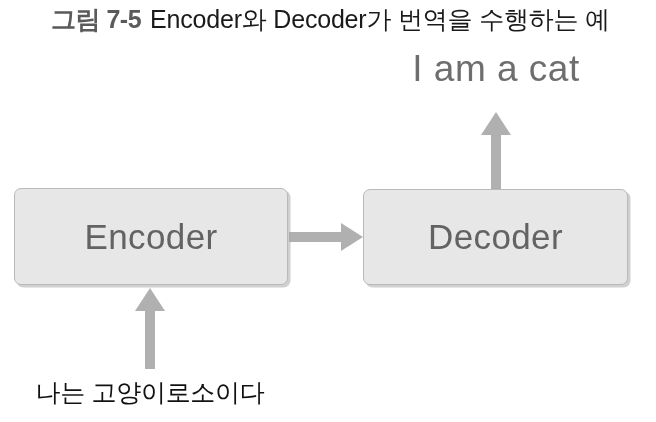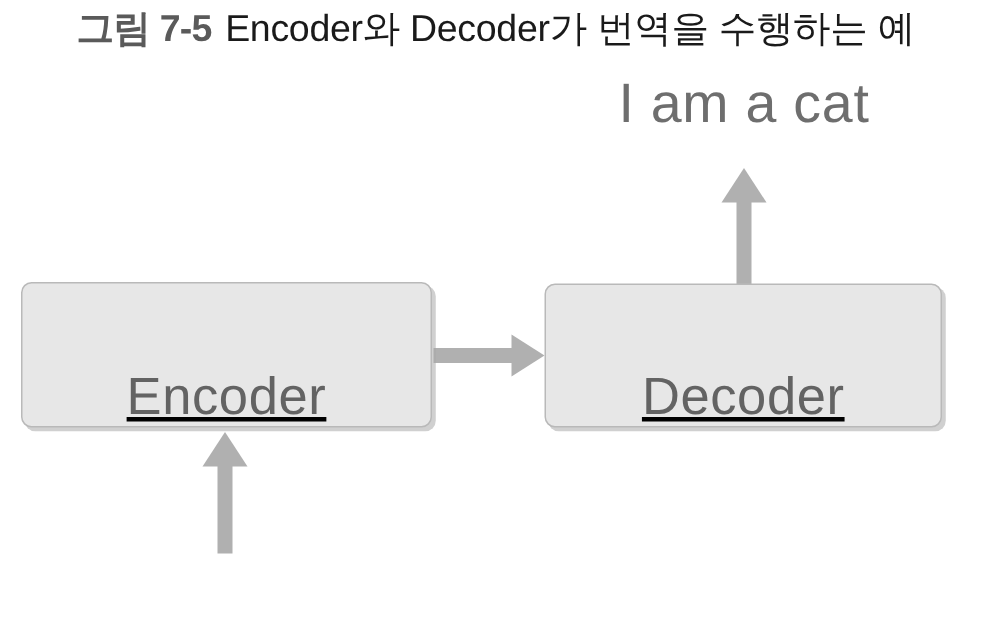--- a/index.html
+++ b/index.html
@@ -72,23 +72,22 @@
 
   
   .node-box {
     position: absolute;
     box-sizing: border-box;
     background: #e7e7e7;
     border: 1.6px solid #b9b9b9;
     border-radius: 7px;
     box-shadow: 2.5px 2.5px 0 rgba(170,170,170,0.55);
     display: flex;
-    align-items: flex-end;
+    align-items: center;
     justify-content: center;
-    text-decoration: underline;
   }
   .node-label {
     font-size: 35px;
     line-height: 38px;
     color: #636363;
     letter-spacing: 0.4px;
     white-space: nowrap;
   }
   #encoder-box {
     left: 14px;
@@ -143,14 +142,15 @@
   </svg>
 
   <div class="node-box" id="encoder-box">
     <span class="node-label">Encoder</span>
   </div>
 
   <div class="node-box" id="decoder-box">
     <span class="node-label">Decoder</span>
   </div>
 
+  <div class="input-text">나는 고양이로소이다</div>
 
 </div>
 
 </body></html>

